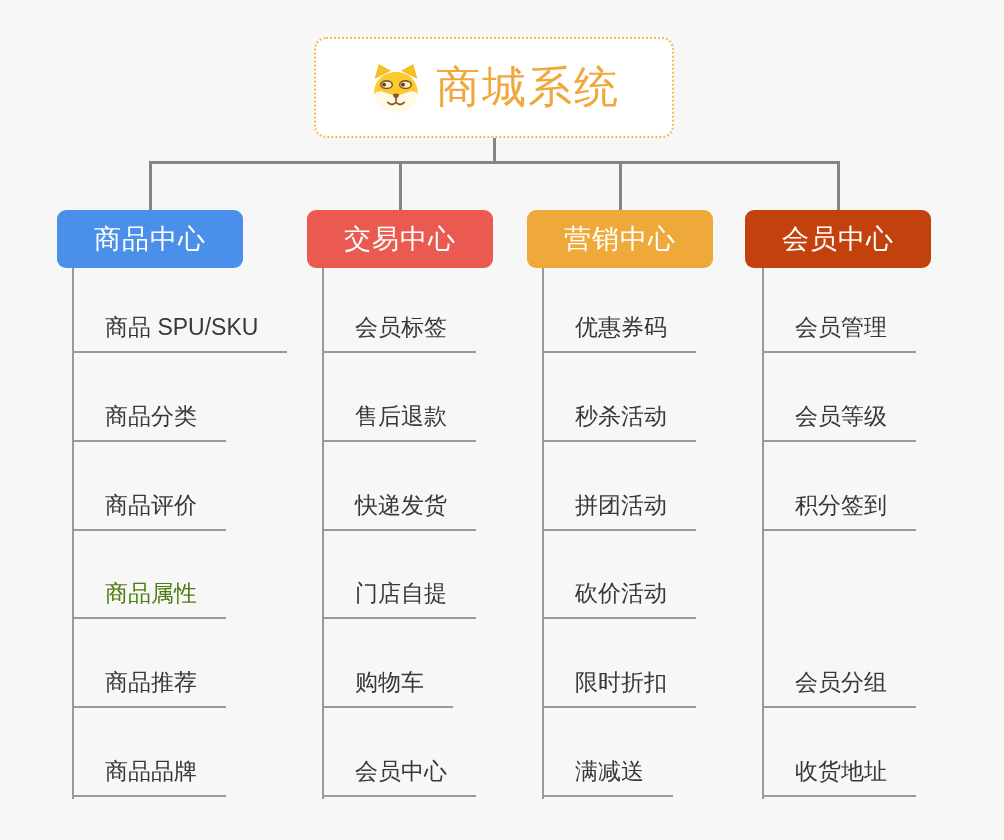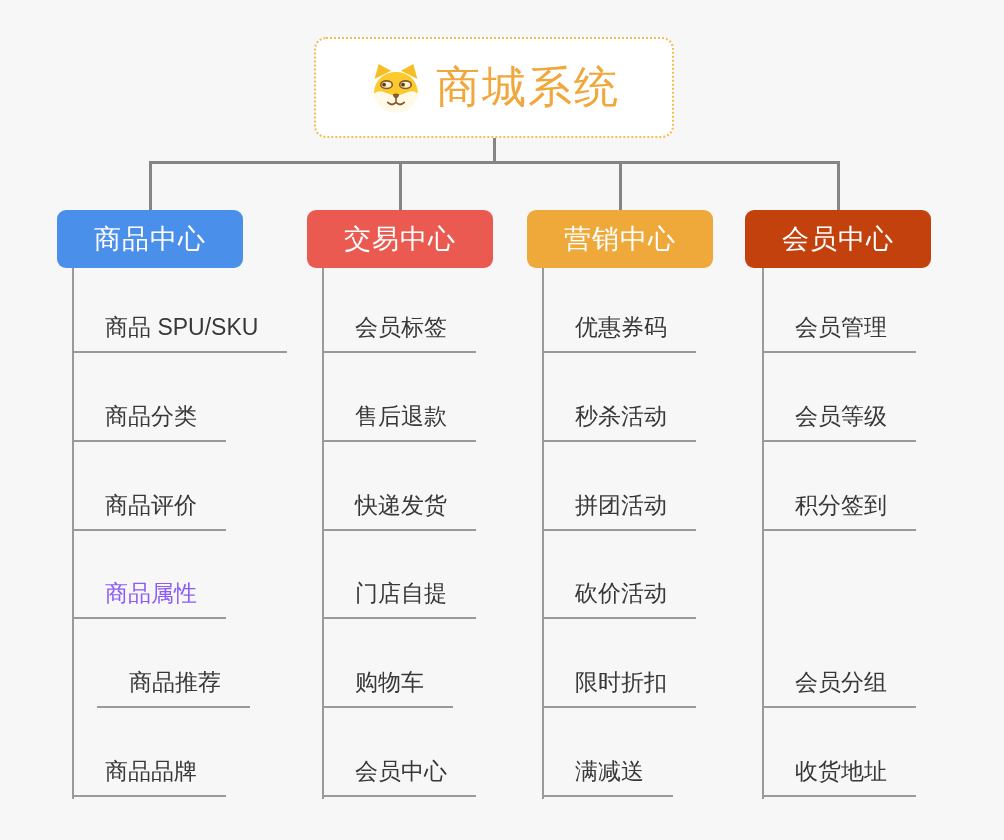--- a/index.html
+++ b/index.html
@@ -91,22 +91,22 @@
   <div class="branch b3" style="background: rgb(239, 169, 59);">
     <span>营销中心</span>
   </div>
   <div class="branch b4" style="background: #c2410c;">
     <span>会员中心</span>
   </div>
 
   <div class="item c1 r1" style="color: rgb(56, 56, 56); border-color: rgb(154, 154, 154);">商品 SPU/SKU</div>
   <div class="item c1 r2" style="color: rgb(56, 56, 56); border-color: rgb(154, 154, 154);">商品分类</div>
   <div class="item c1 r3" style="color: rgb(56, 56, 56); border-color: rgb(154, 154, 154);">商品评价</div>
-  <div class="item c1 r4" style="color: #8b5cf6; border-color: rgb(154, 154, 154);">商品属性</div>
-  <div class="item c1 r5" style="color: rgb(56, 56, 56); border-color: rgb(154, 154, 154); margin-left: 24px;">商品推荐</div>
+  <div class="item c1 r4" style="color: #4d7c0f; border-color: rgb(154, 154, 154);">商品属性</div>
+  <div class="item c1 r5" style="color: rgb(56, 56, 56); border-color: rgb(154, 154, 154);">商品推荐</div>
   <div class="item c1 r6" style="color: rgb(56, 56, 56); border-color: rgb(154, 154, 154);">商品品牌</div>
 
   <div class="item c2 r1" style="color: rgb(56, 56, 56); border-color: rgb(154, 154, 154);">会员标签</div>
   <div class="item c2 r2" style="color: rgb(56, 56, 56); border-color: rgb(154, 154, 154);">售后退款</div>
   <div class="item c2 r3" style="color: rgb(56, 56, 56); border-color: rgb(154, 154, 154);">快递发货</div>
   <div class="item c2 r4" style="color: rgb(56, 56, 56); border-color: rgb(154, 154, 154);">门店自提</div>
   <div class="item c2 r5" style="color: rgb(56, 56, 56); border-color: rgb(154, 154, 154);">购物车</div>
   <div class="item c2 r6" style="color: rgb(56, 56, 56); border-color: rgb(154, 154, 154);">会员中心</div>
 
   <div class="item c3 r1" style="color: rgb(56, 56, 56); border-color: rgb(154, 154, 154);">优惠券码</div>

